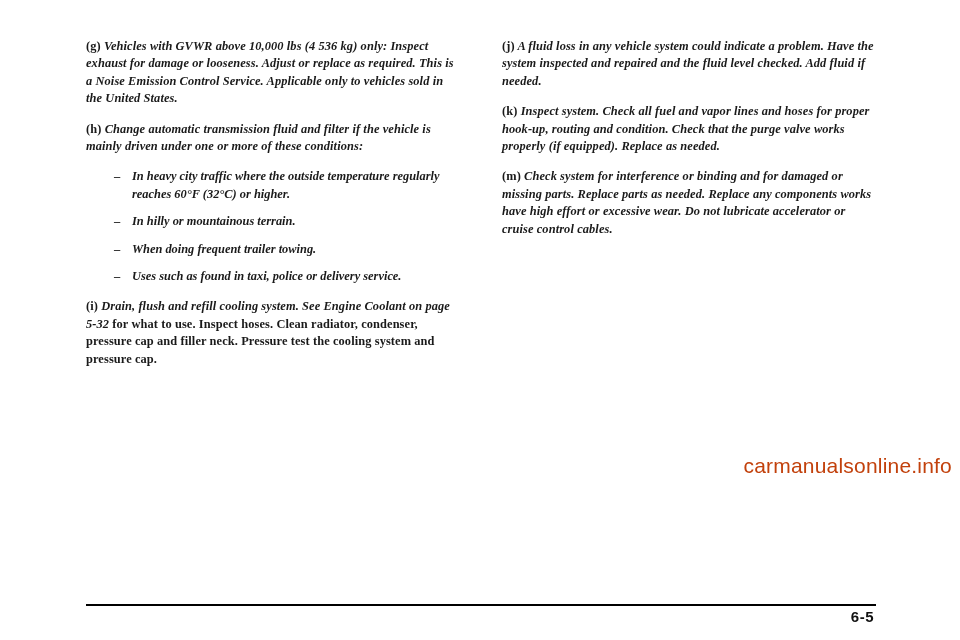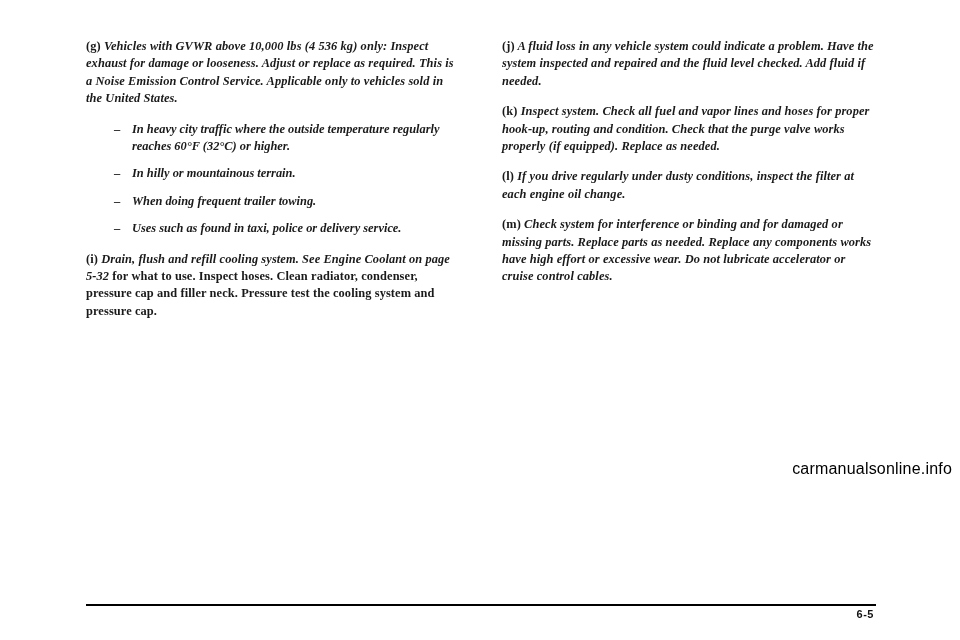--- a/index.html
+++ b/index.html
@@ -82,64 +82,64 @@
     width: 790px;
     height: 2px;
     background: #000000;
   }
   .page-num {
     position: absolute;
     right: 86px;
     top: 608px;
     font-family: "Liberation Sans", sans-serif;
     font-weight: bold;
-    font-size: 11px;
+    font-size: 15px;
     color: #111111;
     letter-spacing: 0.5px;
   }
   .watermark {
     position: absolute;
     right: 8px;
     bottom: 2px;
     font-family: "Liberation Sans", sans-serif;
-    font-size: 16px;
-    color: #000000;
+    font-size: 21px;
+    color: #c2410c;
     letter-spacing: 0.2px;
   }
 </style>
 </head>
 <body>
 
 <div class="page">
 
   <div class="columns">
 
     <div class="col">
 
       <p class="para mixed"><n class="marker">(g)</n><span> Vehicles with GVWR above 10,000 lbs (4 536 kg) only: Inspect exhaust for damage or looseness. Adjust or replace as required. This is a Noise Emission Control Service. Applicable only to vehicles sold in the United States.</span></p>
 
+      <p class="para mixed"><n class="marker">(h)</n><span> Change automatic transmission fluid and filter if the vehicle is mainly driven under one or more of these conditions:</span></p>
 
       <ul class="dashlist">
         <li><span class="dash">–</span><span>In heavy city traffic where the outside temperature regularly reaches 60°F (32°C) or higher.</span></li>
         <li><span class="dash">–</span><span>In hilly or mountainous terrain.</span></li>
         <li><span class="dash">–</span><span>When doing frequent trailer towing.</span></li>
         <li><span class="dash">–</span><span>Uses such as found in taxi, police or delivery service.</span></li>
       </ul>
 
       <p class="para upright mixed"><n class="marker">(i)</n><i> Drain, flush and refill cooling system. See </i><i>Engine Coolant on page 5-32</i><n> for what to use. Inspect hoses. Clean radiator, condenser, pressure cap and filler neck. Pressure test the cooling system and pressure cap.</n></p>
 
     </div>
 
     <div class="col">
 
       <p class="para mixed"><n class="marker">(j)</n><span> A fluid loss in any vehicle system could indicate a problem. Have the system inspected and repaired and the fluid level checked. Add fluid if needed.</span></p>
 
       <p class="para mixed"><n class="marker">(k)</n><span> Inspect system. Check all fuel and vapor lines and hoses for proper hook-up, routing and condition. Check that the purge valve works properly (if equipped). Replace as needed.</span></p>
 
-      <p class="para mixed"><n class="marker">(l)</n><span> If you drive regularly under dusty conditions, inspect the filter at each engine oil change.</span></p>
 
       <p class="para mixed"><n class="marker">(m)</n><span> Check system for interference or binding and for damaged or missing parts. Replace parts as needed. Replace any components works have high effort or excessive wear. Do not lubricate accelerator or cruise control cables.</span></p>
 
     </div>
 
   </div>
 
   <div class="footer-rule"></div>
   <div class="page-num">6-5</div>
   <div class="watermark">carmanualsonline.info</div>

